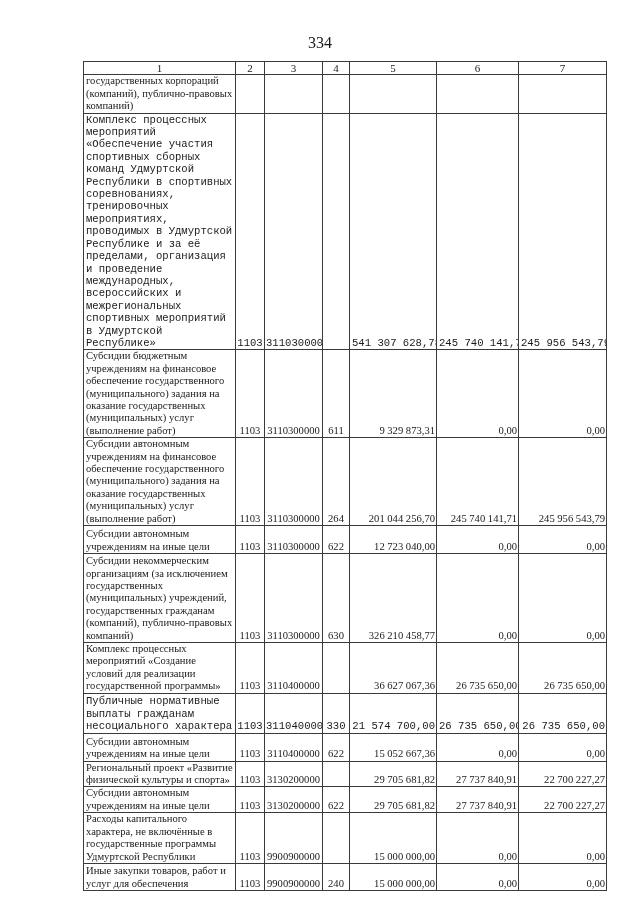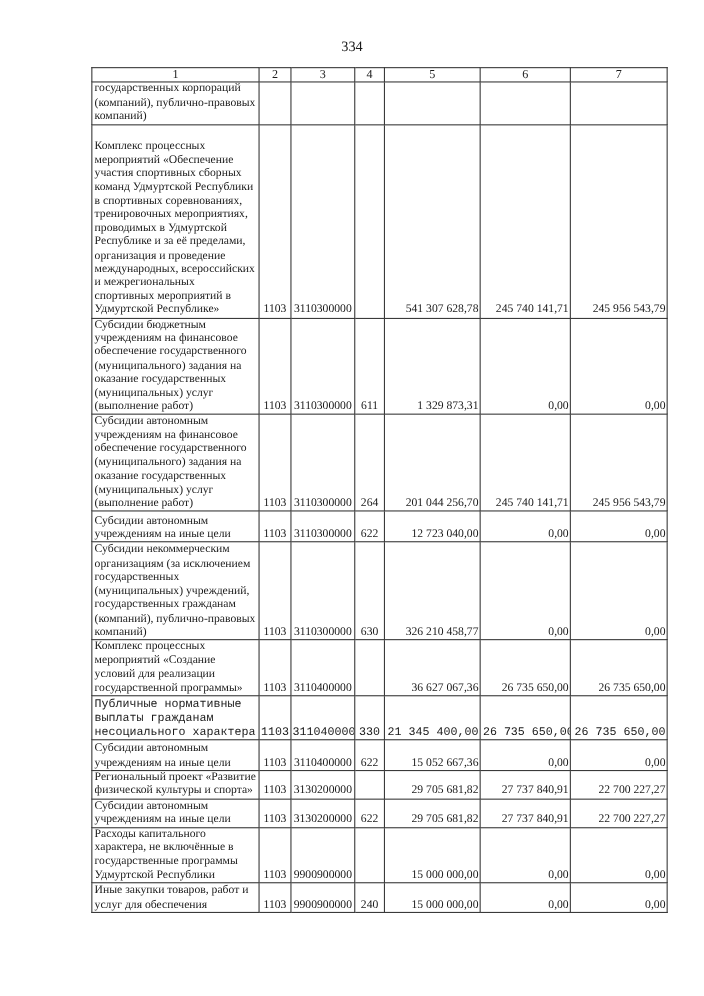--- a/index.html
+++ b/index.html
@@ -1,19 +1,19 @@
 <!DOCTYPE html>
 <html><head>
 <meta charset="utf-8">
 <style>
   html, body { margin: 0; padding: 0; background: #ffffff; }
   body { width: 640px; height: 905px; position: relative; overflow: hidden;
          font-family: "Liberation Serif", "DejaVu Serif", serif; color: #1a1a1a; }
   .page-number { position: absolute; top: 34px; left: 0; width: 640px; text-align: center;
-                 font-size: 13px; }
+                 font-size: 16px; }
   table { position: absolute; left: 83px; top: 61px; border-collapse: collapse; table-layout: fixed;
           width: 523px; font-size: 10.6px; line-height: 12.4px; }
   td, th { border: 1px solid #3a3a3a; padding: 0 2px 0 2px; vertical-align: bottom; overflow: hidden;
            white-space: normal; }
   th { font-weight: normal; text-align: center; vertical-align: middle; height: 12px; font-size: 11px; }
   td.name { text-align: left; padding-left: 2px; }
   td.code { text-align: center; white-space: nowrap; padding: 0 1px; }
   td.num { text-align: right; white-space: nowrap; padding-right: 1px; }
   tr.bold td { font-weight: bold; }
 </style>
@@ -46,35 +46,35 @@
   <tbody id="tbody">
       <tr style="height: 38px;">
         <td class="name">государственных корпораций (компаний), публично-правовых компаний)</td>
         <td class="code"></td>
         <td class="code"></td>
         <td class="code"></td>
         <td class="num"></td>
         <td class="num"></td>
         <td class="num"></td>
       </tr>
-      <tr style="height: 176px;">
+      <tr style="height: 176px; font-family: Liberation Mono, monospace;">
         <td class="name">Комплекс процессных мероприятий «Обеспечение участия спортивных сборных команд Удмуртской Республики в спортивных соревнованиях, тренировочных мероприятиях, проводимых в Удмуртской Республике и за её пределами, организация и проведение международных, всероссийских и межрегиональных спортивных мероприятий в Удмуртской Республике»</td>
         <td class="code">1103</td>
         <td class="code">3110300000</td>
         <td class="code"></td>
         <td class="num">541 307 628,78</td>
         <td class="num">245 740 141,71</td>
         <td class="num">245 956 543,79</td>
       </tr>
       <tr style="height: 87px;">
         <td class="name">Субсидии бюджетным учреждениям на финансовое обеспечение государственного (муниципального) задания на оказание государственных (муниципальных) услуг (выполнение работ)</td>
         <td class="code">1103</td>
         <td class="code">3110300000</td>
         <td class="code">611</td>
-        <td class="num">1 329 873,31</td>
+        <td class="num">9 329 873,31</td>
         <td class="num">0,00</td>
         <td class="num">0,00</td>
       </tr>
       <tr style="height: 85px;">
         <td class="name">Субсидии автономным учреждениям на финансовое обеспечение государственного (муниципального) задания на оказание государственных (муниципальных) услуг (выполнение работ)</td>
         <td class="code">1103</td>
         <td class="code">3110300000</td>
         <td class="code">264</td>
         <td class="num">201 044 256,70</td>
         <td class="num">245 740 141,71</td>
@@ -105,21 +105,21 @@
         <td class="code"></td>
         <td class="num">36 627 067,36</td>
         <td class="num">26 735 650,00</td>
         <td class="num">26 735 650,00</td>
       </tr>
       <tr style="height: 40px; font-family: Liberation Mono, monospace;">
         <td class="name">Публичные нормативные выплаты гражданам несоциального характера</td>
         <td class="code">1103</td>
         <td class="code">3110400000</td>
         <td class="code">330</td>
-        <td class="num">21 345 400,00</td>
+        <td class="num">21 574 700,00</td>
         <td class="num">26 735 650,00</td>
         <td class="num">26 735 650,00</td>
       </tr>
       <tr style="height: 28px;">
         <td class="name">Субсидии автономным учреждениям на иные цели</td>
         <td class="code">1103</td>
         <td class="code">3110400000</td>
         <td class="code">622</td>
         <td class="num">15 052 667,36</td>
         <td class="num">0,00</td>

